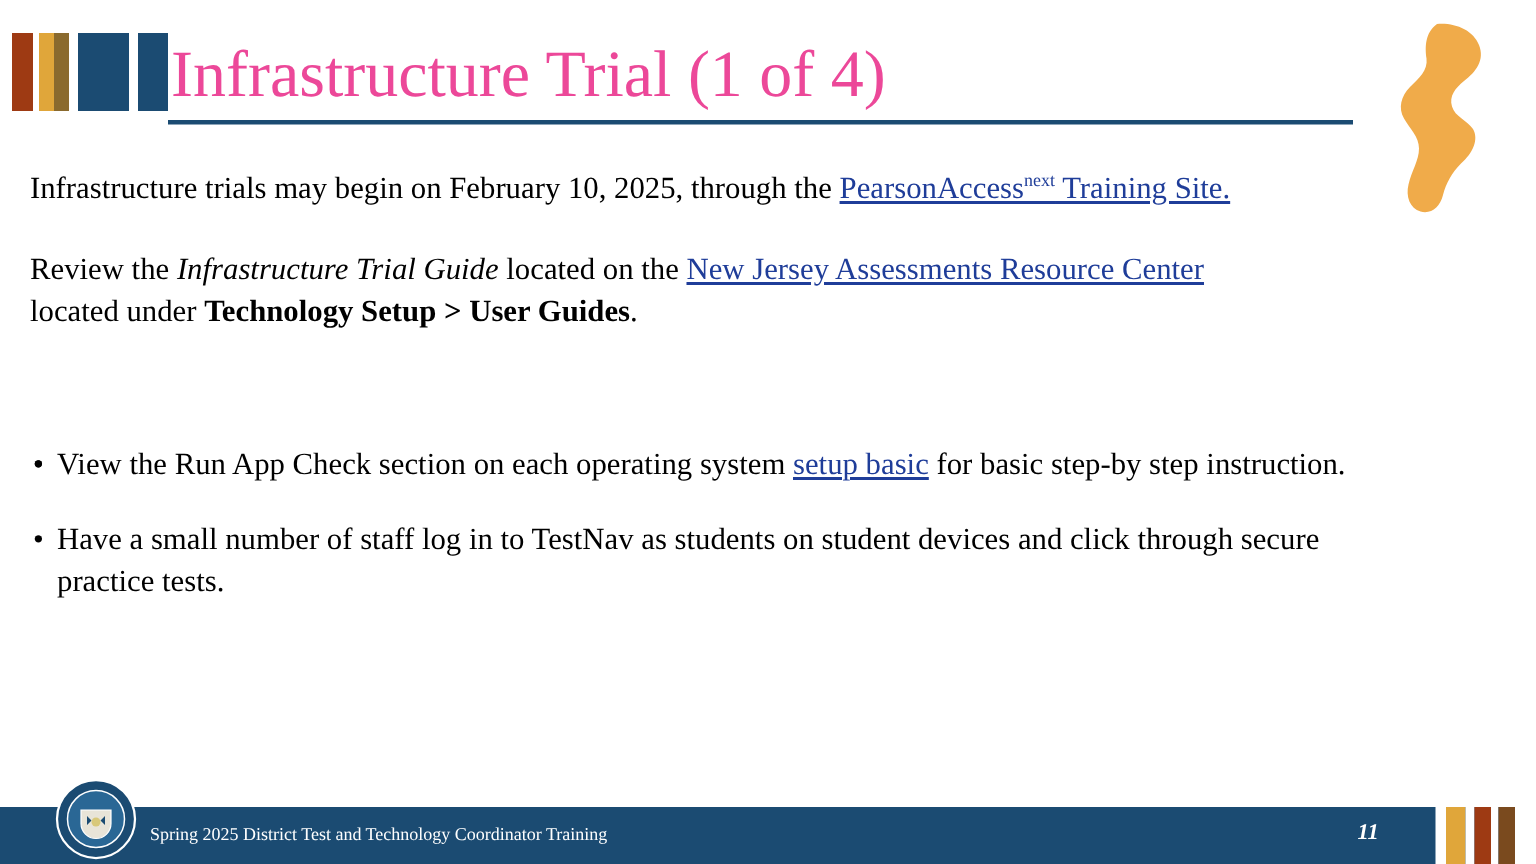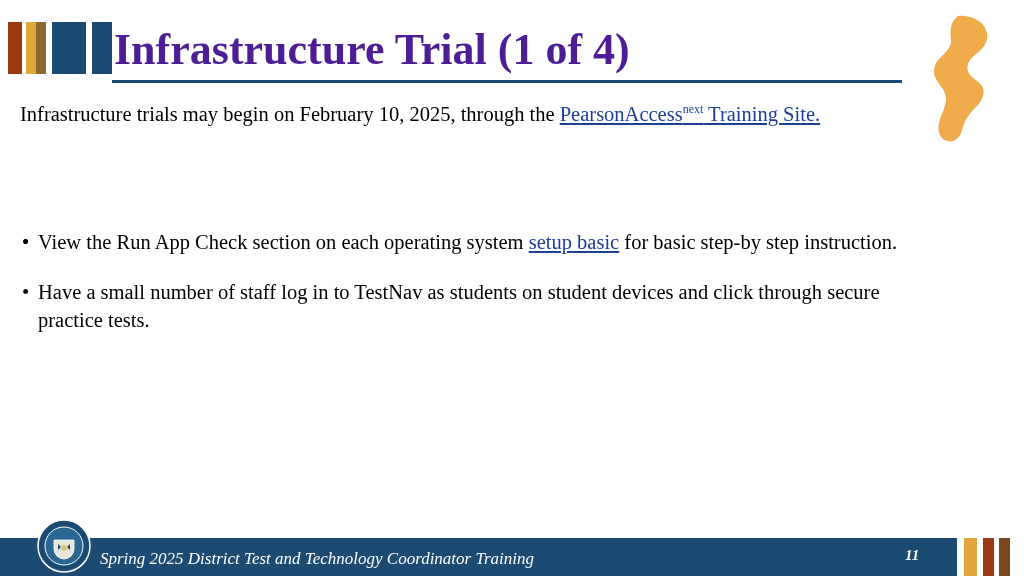--- a/index.html
+++ b/index.html
@@ -36,23 +36,23 @@
   .bar-f { width: 6px;  background: #ffffff; }
   .bar-g { width: 20px; background: #1b4b72; }
 
   
   .title {
     position: absolute;
     left: 114px;
     top: 24px;
     font-size: 44px;
     line-height: 52px;
-    color: #4c1d95;
+    color: #ec4899;
     white-space: nowrap;
-    font-weight: bold;
+    font-weight: normal;
   }
   .title-rule {
     position: absolute;
     left: 112px;
     top: 80px;
     width: 790px;
     height: 3px;
     background: #1b4b72;
   }
 
@@ -62,21 +62,21 @@
     right: 26px;
     top: 14px;
     width: 78px;
     height: 130px;
   }
 
   
   .content {
     position: absolute;
     left: 20px;
-    top: 100px;
+    top: 112px;
     width: 900px;
     font-size: 20.5px;
     line-height: 28px;
     color: #000000;
   }
   .para {
     margin: 0 0 0 0;
   }
   .spacer-md { height: 26px; }
 
@@ -116,22 +116,21 @@
     bottom: 0;
     width: 1024px;
     height: 38px;
     background: #1b4b72;
   }
   .footer-text {
     position: absolute;
     left: 100px;
     top: 11px;
     color: #ffffff;
-    font-size: 17px;
-    font-style: italic;
+    font-size: 12px;
   }
   .footer-page {
     position: absolute;
     left: 905px;
     top: 9px;
     color: #ffffff;
     font-size: 15px;
     font-weight: bold;
     font-style: italic;
   }
@@ -185,20 +184,24 @@
 </svg>
 
 <div class="content">
 
   <p class="para">
     <span>Infrastructure trials may begin on February 10, 2025, through the </span><a class="link" href="#"><span>PearsonAccess</span><span class="sup">next</span><span> Training Site.</span></a>
   </p>
 
   <div class="spacer-md"></div>
 
+  <p class="para">
+    <span>Review the </span><span class="ital">Infrastructure Trial Guide</span><span> located on the </span><a class="link" href="#">New Jersey Assessments Resource Center</a><br>
+    <span>located under </span><span class="bold">Technology Setup &gt; User Guides</span><span>.</span>
+  </p>
 
   <div class="spacer-md"></div>
 
 
   <div class="spacer-md"></div>
 
   <ul class="bullets">
     <li>
       <span class="dot">•</span>
     </li>

